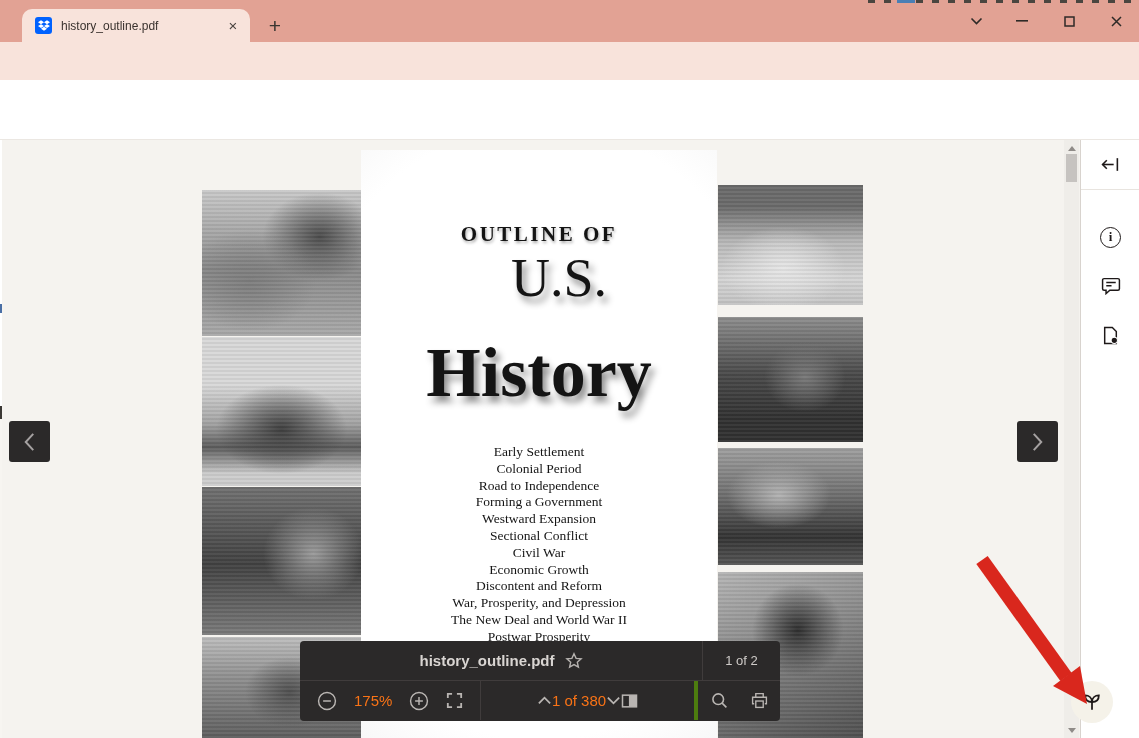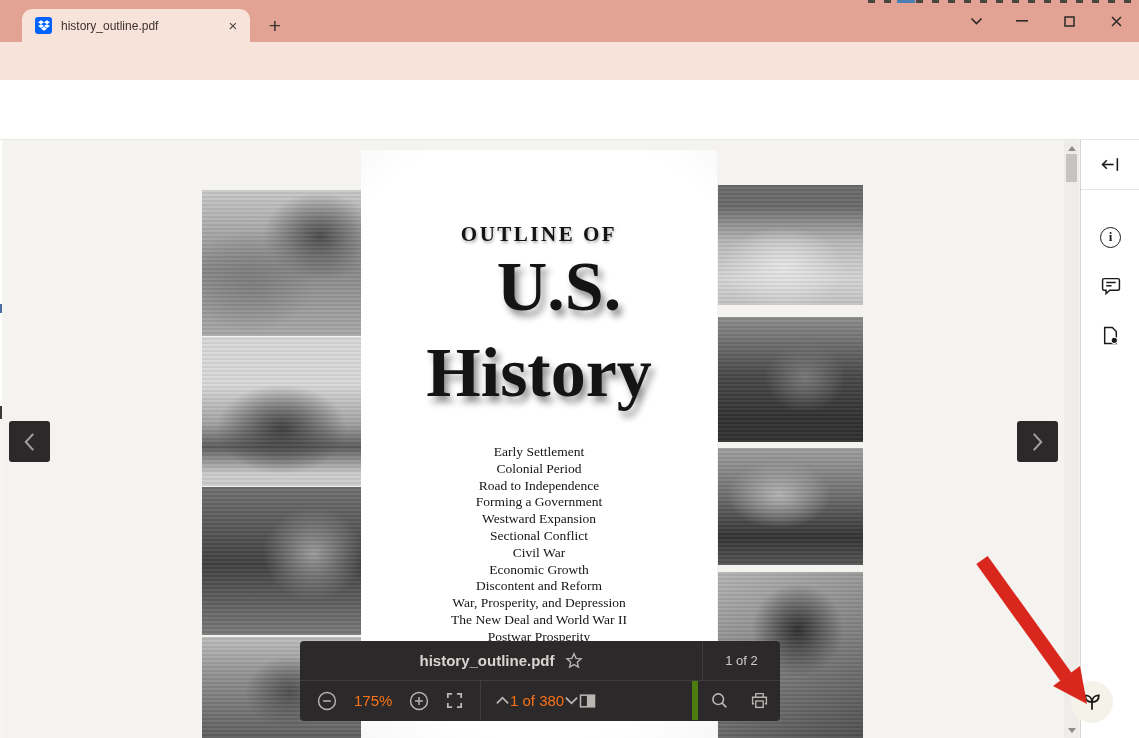--- a/index.html
+++ b/index.html
@@ -69,39 +69,39 @@
   .ph7 { background:radial-gradient(50% 40% at 42% 40%, #b3b3b3, transparent 72%),
          linear-gradient(180deg,#9f9f9f,#6f6f6f 40%,#333333 76%,#555555); }
   .ph8 { background:radial-gradient(45% 40% at 55% 35%, #2f2f2f, transparent 70%),
          linear-gradient(160deg,#b5b5b5,#7f7f7f 50%,#4f4f4f); }
 
   .page { position:absolute; left:361px; top:10px; width:356px; height:588px;
     background:radial-gradient(130% 95% at 50% 48%, #ffffff 55%, #e3e3e3 100%);
     font-family:"Liberation Serif",serif; color:#141414; }
   .page .abs { position:absolute; left:0; width:100%; text-align:center; }
   .eyebrow { top:72px; font-size:21px; font-weight:700; letter-spacing:2.5px; text-shadow:1px 2px 3px rgba(0,0,0,.35); }
-  .bigtitle1 { top:97px; font-size:70px; font-weight:700; text-shadow:4px 6px 7px rgba(0,0,0,.45);padding-left:40px; }
+  .bigtitle1 { top:97px; font-size:54px; font-weight:400; text-shadow:4px 6px 7px rgba(0,0,0,.45);padding-left:40px; }
   .bigtitle2 { top:183px; font-size:70px; font-weight:700; text-shadow:4px 6px 7px rgba(0,0,0,.45); }
   .chapters { top:294px; font-size:13.5px; line-height:16.8px; }
   .chapters span { display:block; }
 
   .navbtn { position:absolute; top:281px; width:41px; height:41px; background:#2b2929; border-radius:3px;
     display:flex; align-items:center; justify-content:center; color:#a5a1a1; cursor:pointer; z-index:6; }
   .navL { left:9px; } .navR { left:1017px; }
 
   
   .btoolbar { position:absolute; left:300px; top:501px; width:480px; height:80px; background:#2b2929; border-radius:4px;
     z-index:10; color:#cfcbc8; overflow:hidden; }
   .btrow1 { height:40px; display:flex; border-bottom:1px solid #403c3c; }
   .bt-left { width:403px; display:flex; align-items:center; justify-content:center; gap:10px; border-right:1px solid #403c3c; }
   .bt-fname { font-size:15px; font-weight:600; color:#d9d5d2; }
   .bt-right { flex:1; display:flex; align-items:center; justify-content:center; font-size:13px; }
   .btrow2 { height:39px; display:flex; align-items:stretch; color:#b9b5b2; }
   .bt-s1 { width:181px; display:flex; align-items:center; gap:17px; padding-left:17px; border-right:1px solid #403c3c; }
-  .bt-s2 { width:217px; display:flex; align-items:center; justify-content:flex-start; padding:0 14px; border-right:6px solid #4d7c0f; }
+  .bt-s2 { width:217px; display:flex; align-items:center; justify-content:center; padding:0 14px; border-right:4px solid #4d7c0f; }
   .bt-s3 { flex:1; display:flex; align-items:center; justify-content:center; gap:23px; }
   .bt-zoom, .bt-pagenav { font-size:15px; color:#f97316; }
   .bt-icon { display:flex; align-items:center; justify-content:center; cursor:pointer; }
 
   
   .vscroll { position:absolute; left:1064px; top:0; width:15px; height:598px; background:#efede9; z-index:5; }
   .vthumb { position:absolute; left:2px; top:14px; width:11px; height:28px; background:#c6c3c0; }
   .sb-arrow { position:absolute; left:3.5px; width:0; height:0; border-left:4px solid transparent; border-right:4px solid transparent; }
   .sb-up { top:6px; border-bottom:5px solid #8f8b88; }
   .sb-down { bottom:5px; border-top:5px solid #8f8b88; }

